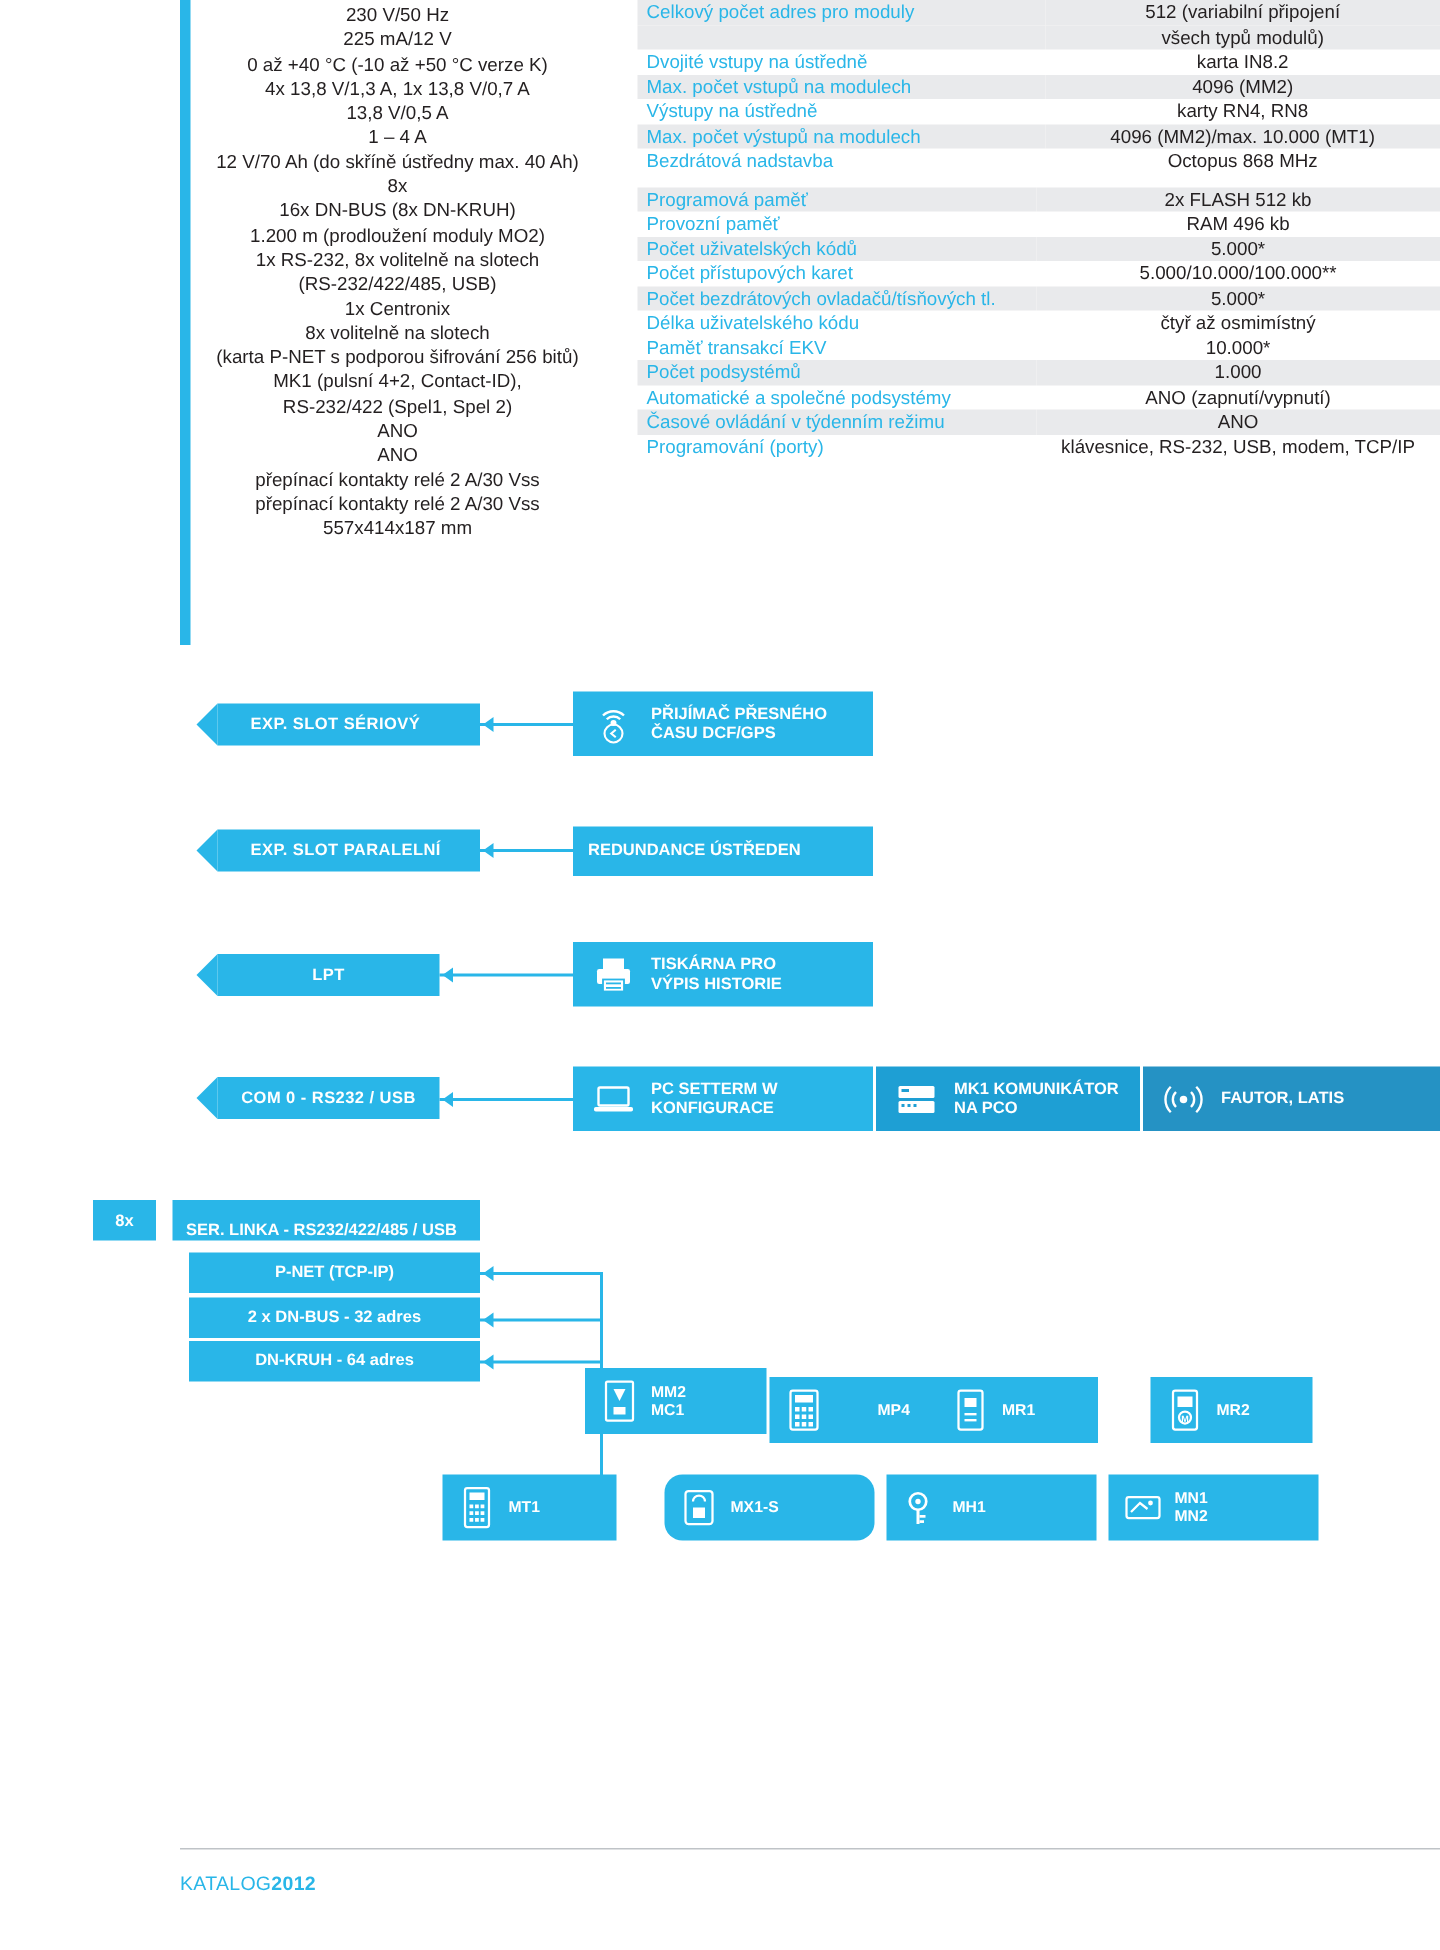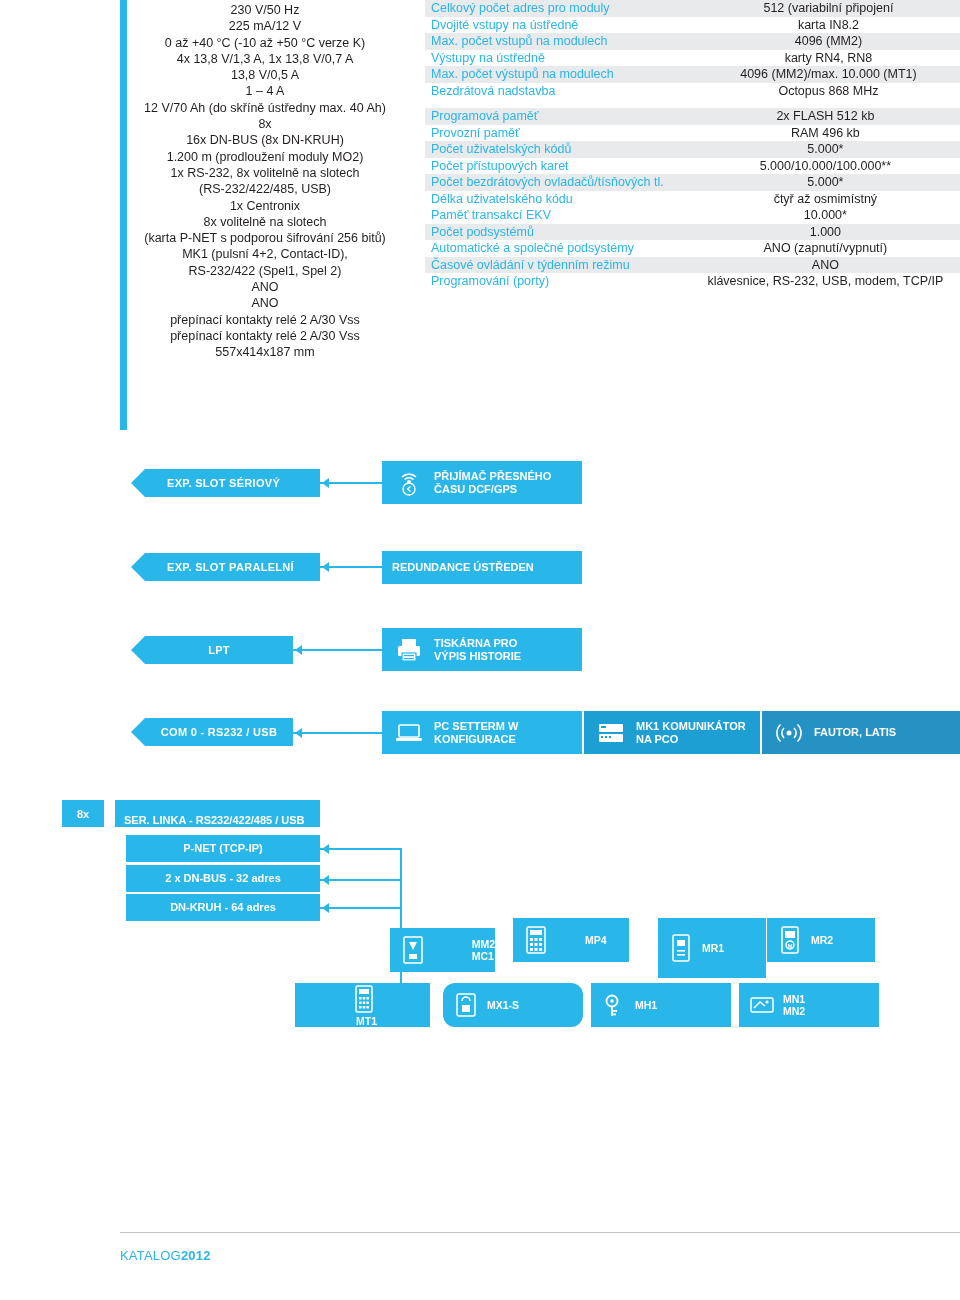--- a/index.html
+++ b/index.html
@@ -258,20 +258,24 @@
   <div class="right-col">
 
     <table class="spec-table">
       <tbody>
         <tr class="shade">
           <td class="lbl">Celkový počet adres pro moduly</td>
           <td class="val">
             <span class="val-sub">512 (variabilní připojení</span>
           </td>
         </tr>
+        <tr class="shade">
+          <td class="lbl"></td>
+          <td class="val">všech typů modulů)</td>
+        </tr>
         <tr>
           <td class="lbl">Dvojité vstupy na ústředně</td>
           <td class="val">karta IN8.2</td>
         </tr>
         <tr class="shade">
           <td class="lbl">Max. počet vstupů na modulech</td>
           <td class="val">4096 (MM2)</td>
         </tr>
         <tr>
           <td class="lbl">Výstupy na ústředně</td>
@@ -465,21 +469,21 @@
     </div>
 
     <div class="conn conn-v" style="left:400px; top:396px; height:150px;"></div>
     <div class="conn conn-h" style="left:320px; top:396px; width:80px;"></div>
     <div class="arrow-head" style="left:322px; top:392px;"></div>
     <div class="conn conn-h" style="left:320px; top:427px; width:80px;"></div>
     <div class="arrow-head" style="left:322px; top:423px;"></div>
     <div class="conn conn-h" style="left:320px; top:455px; width:80px;"></div>
     <div class="arrow-head" style="left:322px; top:451px;"></div>
 
-    <div class="dev" style="left:390px; top:476px; width:105px; height:44px;justify-content:space-between;">
+    <div class="dev" style="left:390px; top:460px; width:121px; height:44px;">
       <span class="glyph">
         <svg width="24" height="30" viewBox="0 0 24 30">
           <rect x="3" y="2" width="18" height="26" rx="1" fill="none" stroke="#ffffff" stroke-width="1.5"></rect>
           <path d="M8 7 L16 7 L12 15 Z" fill="#ffffff"></path>
           <rect x="8" y="19" width="8" height="5" fill="#ffffff"></rect>
         </svg>
       </span>
       <span class="lbl2">
         <span>MM2</span><br>
         <span>MC1</span>
@@ -500,21 +504,21 @@
               <rect x="14" y="18" width="3" height="3"></rect>
             <rect x="5" y="23" width="3" height="3"></rect>
               <rect x="9.5" y="23" width="3" height="3"></rect>
               <rect x="14" y="23" width="3" height="3"></rect>
           </g>
         </svg>
       </span>
       <span class="lbl2">MP4</span>
     </div>
 
-    <div class="dev" style="left:658px; top:466px; width:108px; height:60px;">
+    <div class="dev" style="left:624px; top:466px; width:108px; height:44px;">
       <span class="glyph">
         <svg width="22" height="30" viewBox="0 0 22 30">
           <rect x="3" y="2" width="16" height="26" rx="1.5" fill="none" stroke="#ffffff" stroke-width="1.5"></rect>
           <path d="M7 7 h8 v6 h-8 z" fill="#ffffff"></path>
           <rect x="7" y="17" width="8" height="1.6" fill="#ffffff"></rect>
           <rect x="7" y="21" width="8" height="1.6" fill="#ffffff"></rect>
         </svg>
       </span>
       <span class="lbl2">MR1</span>
     </div>
@@ -524,21 +528,21 @@
         <svg width="22" height="30" viewBox="0 0 22 30">
           <rect x="3" y="2" width="16" height="26" rx="1.5" fill="none" stroke="#ffffff" stroke-width="1.5"></rect>
           <rect x="6" y="6" width="10" height="7" fill="#ffffff"></rect>
           <circle cx="11" cy="20" r="4" fill="none" stroke="#ffffff" stroke-width="1.5"></circle>
           <text x="11" y="23" font-size="6" fill="#ffffff" text-anchor="middle">M</text>
         </svg>
       </span>
       <span class="lbl2">MR2</span>
     </div>
 
-    <div class="dev" style="left:295px; top:531px; width:135px; height:44px;flex-direction:column;">
+    <div class="dev" style="left:295px; top:531px; width:116px; height:44px;">
       <span class="glyph">
         <svg width="22" height="30" viewBox="0 0 22 30">
           <rect x="3" y="2" width="16" height="26" rx="1.5" fill="none" stroke="#ffffff" stroke-width="1.5"></rect>
           <rect x="6" y="5" width="10" height="5" fill="#ffffff"></rect>
           <g fill="#ffffff">
             <rect x="6" y="13" width="2.5" height="2.5"></rect>
               <rect x="9.7" y="13" width="2.5" height="2.5"></rect>
               <rect x="13.4" y="13" width="2.5" height="2.5"></rect>
             <rect x="6" y="17.5" width="2.5" height="2.5"></rect>
               <rect x="9.7" y="17.5" width="2.5" height="2.5"></rect>

